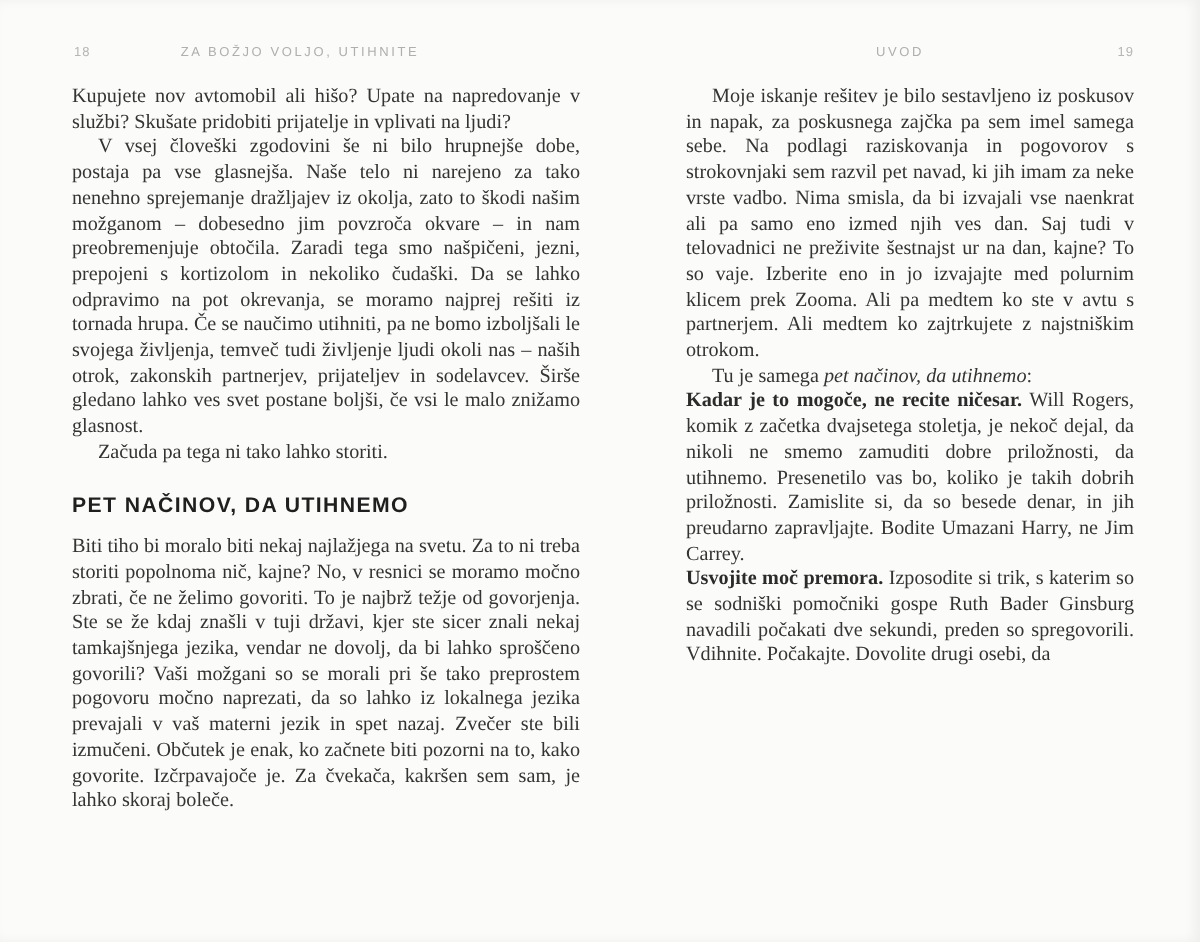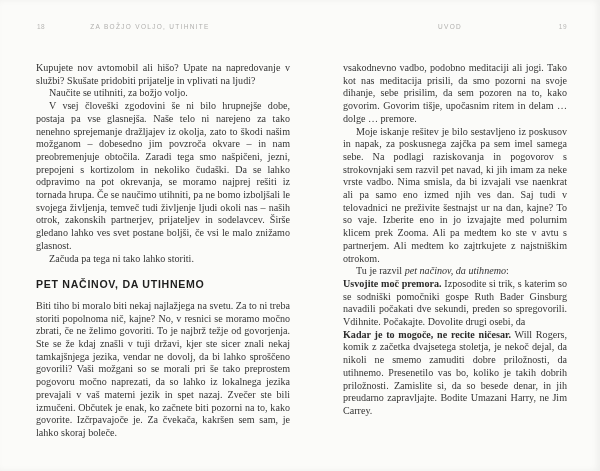--- a/index.html
+++ b/index.html
@@ -41,21 +41,21 @@
     font-family: "Liberation Sans", sans-serif;
     font-size: 6.5px;
     letter-spacing: 0.5px;
     color: #b7b6b4;
   }
   .page-number.outer-left  { left: 37px; }
   .page-number.outer-right { right: 33px; }
 
   .page-body {
     position: absolute;
-    top: 62px;
+    top: 43px;
     font-family: "Liberation Serif", "DejaVu Serif", serif;
     font-size: 10.1px;
     line-height: 12.7px;
     color: #343434;
     text-align: justify;
   }
   .page.left  .page-body { left: 36px; right: 10px; }
   .page.right .page-body { left: 43px; right: 33px; }
 
   p.body-text { margin: 0; }
@@ -82,35 +82,33 @@
 
 <div class="spread">
 
   <div class="page left">
     <div class="page-header">
       <span class="page-number outer-left">18</span>
       <span>ZA BOŽJO VOLJO, UTIHNITE</span>
     </div>
     <div class="page-body">
       <p class="body-text">Kupujete nov avtomobil ali hišo? Upate na napredovanje v službi? Skušate pridobiti prijatelje in vplivati na ljudi?</p>
-      <p class="body-text indent">Naučite se utihniti, za božjo voljo.</p>
       <p class="body-text indent">V vsej človeški zgodovini še ni bilo hrupnejše dobe, postaja pa vse glasnejša. Naše telo ni narejeno za tako nenehno sprejemanje dražljajev iz okolja, zato to škodi našim možganom – dobesedno jim povzroča okvare – in nam preobremenjuje obtočila. Zaradi tega smo našpičeni, jezni, prepojeni s kortizolom in nekoliko čudaški. Da se lahko odpravimo na pot okrevanja, se moramo najprej rešiti iz tornada hrupa. Če se naučimo utihniti, pa ne bomo izboljšali le svojega življenja, temveč tudi življenje ljudi okoli nas – naših otrok, zakonskih partnerjev, prijateljev in sodelavcev. Širše gledano lahko ves svet postane boljši, če vsi le malo znižamo glasnost.</p>
       <p class="body-text indent">Začuda pa tega ni tako lahko storiti.</p>
       <h2 class="section-heading">PET NAČINOV, DA UTIHNEMO</h2>
       <p class="body-text">Biti tiho bi moralo biti nekaj najlažjega na svetu. Za to ni treba storiti popolnoma nič, kajne? No, v resnici se moramo močno zbrati, če ne želimo govoriti. To je najbrž težje od govorjenja. Ste se že kdaj znašli v tuji državi, kjer ste sicer znali nekaj tamkajšnjega jezika, vendar ne dovolj, da bi lahko sproščeno govorili? Vaši možgani so se morali pri še tako preprostem pogovoru močno naprezati, da so lahko iz lokalnega jezika prevajali v vaš materni jezik in spet nazaj. Zvečer ste bili izmučeni. Občutek je enak, ko začnete biti pozorni na to, kako govorite. Izčrpavajoče je. Za čvekača, kakršen sem sam, je lahko skoraj boleče.</p>
     </div>
   </div>
 
   <div class="page right">
     <div class="page-header">
       <span>UVOD</span>
       <span class="page-number outer-right">19</span>
     </div>
     <div class="page-body">
-      <p class="body-text">vsakodnevno vadbo, podobno meditaciji ali jogi. Tako kot nas meditacija prisili, da smo pozorni na svoje dihanje, sebe prisilim, da sem pozoren na to, kako govorim. Govorim tišje, upočasnim ritem in delam … dolge … premore.</p>
       <p class="body-text indent">Moje iskanje rešitev je bilo sestavljeno iz poskusov in napak, za poskusnega zajčka pa sem imel samega sebe. Na podlagi raziskovanja in pogovorov s strokovnjaki sem razvil pet navad, ki jih imam za neke vrste vadbo. Nima smisla, da bi izvajali vse naenkrat ali pa samo eno izmed njih ves dan. Saj tudi v telovadnici ne preživite šestnajst ur na dan, kajne? To so vaje. Izberite eno in jo izvajajte med polurnim klicem prek Zooma. Ali pa medtem ko ste v avtu s partnerjem. Ali medtem ko zajtrkujete z najstniškim otrokom.</p>
-      <p class="body-text indent"><span>Tu je razvil </span><em>pet načinov, da utihnemo</em><span>:</span></p>
+      <p class="body-text indent"><span>Tu je samega </span><em>pet načinov, da utihnemo</em><span>:</span></p>
+      <p class="body-text quote-block"><strong>Kadar je to mogoče, ne recite ničesar.</strong><span> Will Rogers, komik z začetka dvajsetega stoletja, je nekoč dejal, da nikoli ne smemo zamuditi dobre priložnosti, da utihnemo. Presenetilo vas bo, koliko je takih dobrih priložnosti. Zamislite si, da so besede denar, in jih preudarno zapravljajte. Bodite Umazani Harry, ne Jim Carrey.</span></p>
       <p class="body-text quote-block"><strong>Usvojite moč premora.</strong><span> Izposodite si trik, s katerim so se sodniški pomočniki gospe Ruth Bader Ginsburg navadili počakati dve sekundi, preden so spregovorili. Vdihnite. Počakajte. Dovolite drugi osebi, da</span></p>
-      <p class="body-text quote-block"><strong>Kadar je to mogoče, ne recite ničesar.</strong><span> Will Rogers, komik z začetka dvajsetega stoletja, je nekoč dejal, da nikoli ne smemo zamuditi dobre priložnosti, da utihnemo. Presenetilo vas bo, koliko je takih dobrih priložnosti. Zamislite si, da so besede denar, in jih preudarno zapravljajte. Bodite Umazani Harry, ne Jim Carrey.</span></p>
     </div>
   </div>
 
 </div>
 
 </body></html>

